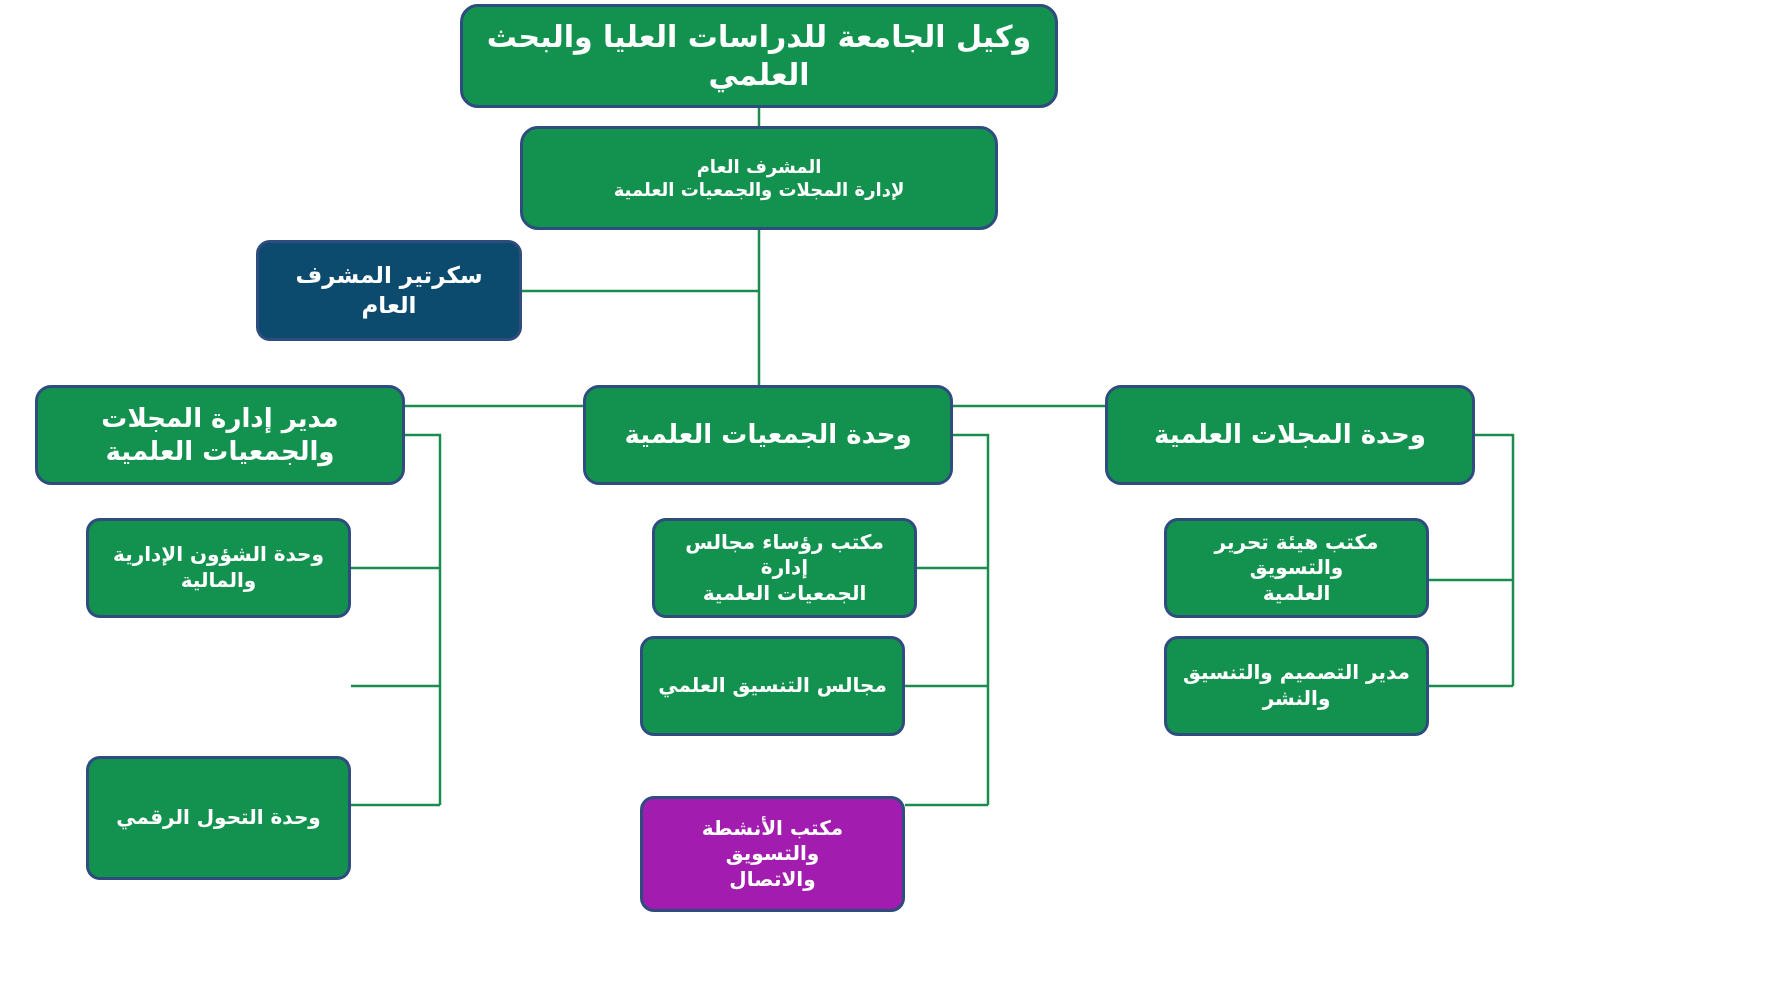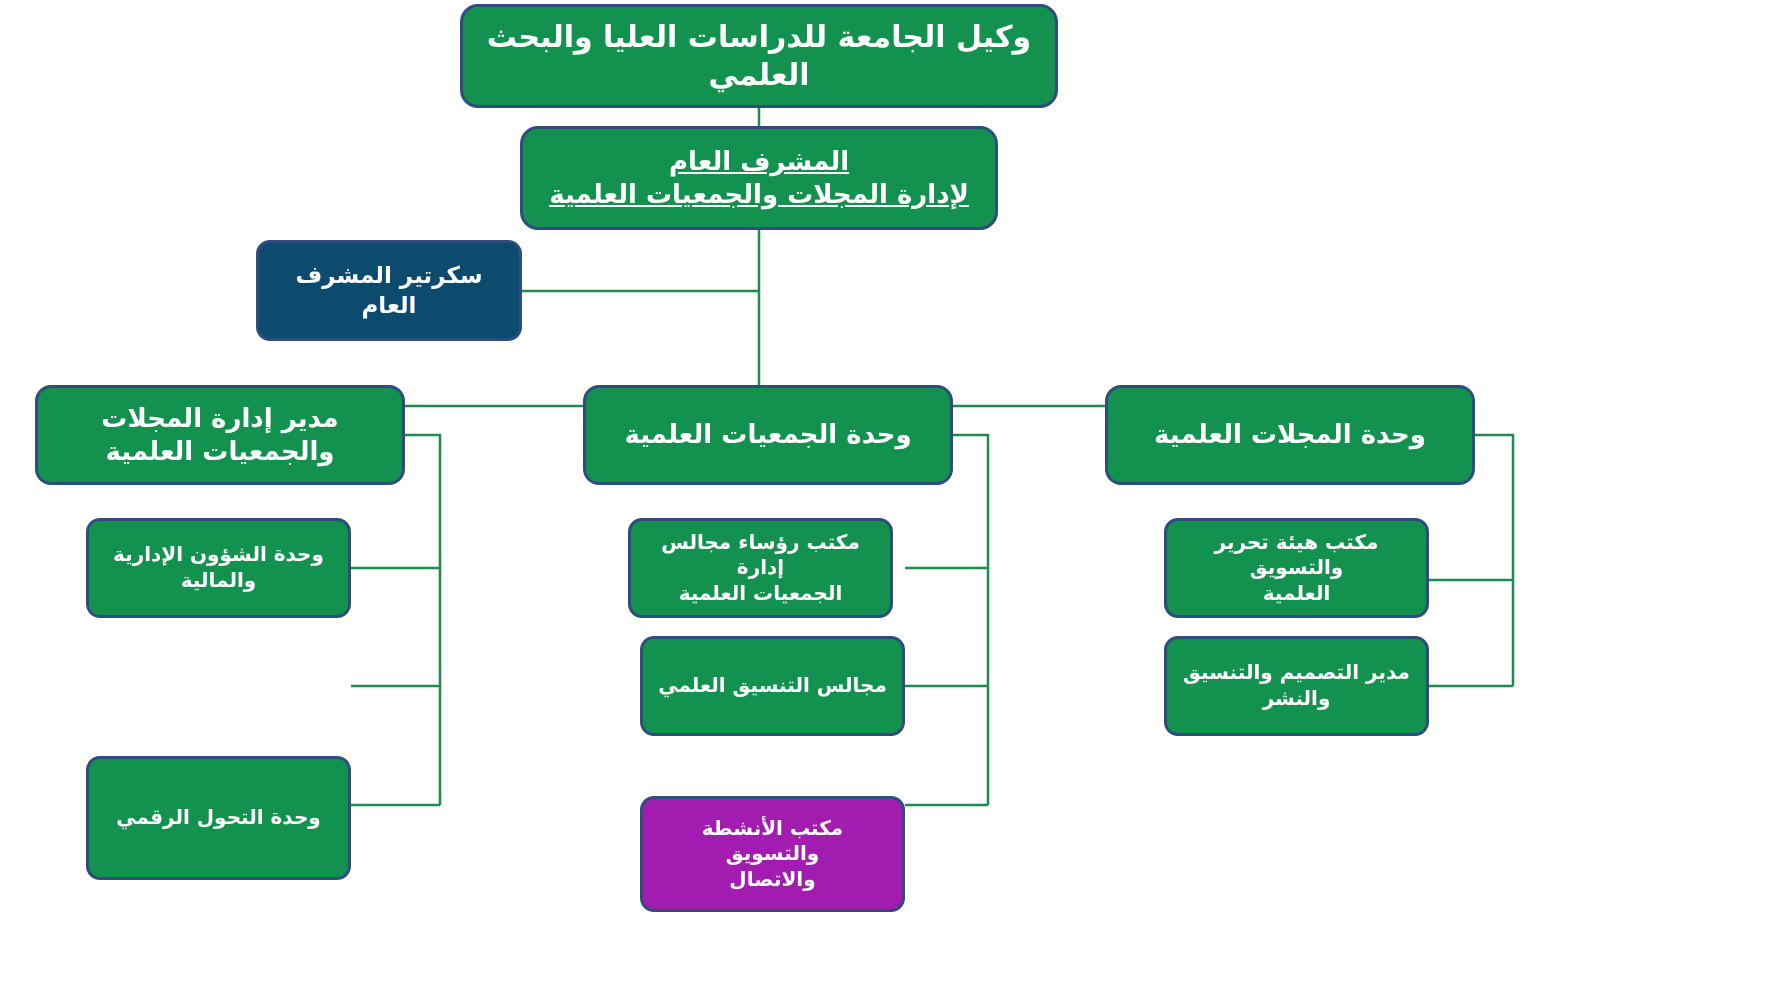--- a/index.html
+++ b/index.html
@@ -39,21 +39,21 @@
     align-items: center;
     justify-content: center;
     text-align: center;
     direction: rtl;
     font-weight: bold;
     line-height: 1.28;
     padding: 4px 12px;
     white-space: pre-line;
   }
   .node.lvl0 { font-size: 30px; border-radius: 18px; }
-  .node.lvl1 { font-size: 26px; border-radius: 18px; text-decoration: underline; }
+  .node.lvl1 { font-size: 18px; border-radius: 18px; }
   .node.lvl2 { font-size: 23px; border-radius: 14px; }
   .node.lvl3 { font-size: 26px; border-radius: 16px; }
   .node.lvl4 { font-size: 20px; border-radius: 14px; }
 </style>
 </head>
 <body>
 
 <div id="canvas" style="background: rgb(255, 255, 255);">
 
   <svg id="wires" viewBox="0 0 1779 990" xmlns="http://www.w3.org/2000/svg">
@@ -95,21 +95,21 @@
 
   <div class="node lvl3" style="left: 35px; top: 385px; width: 370px; height: 100px; background: rgb(19, 146, 79); border-color: rgb(46, 76, 126); color: rgb(255, 255, 255);">مدير إدارة المجلات
 والجمعيات العلمية</div>
   <div class="node lvl3" style="left: 583px; top: 385px; width: 370px; height: 100px; background: rgb(19, 146, 79); border-color: rgb(46, 76, 126); color: rgb(255, 255, 255);">وحدة الجمعيات العلمية</div>
   <div class="node lvl3" style="left: 1105px; top: 385px; width: 370px; height: 100px; background: rgb(19, 146, 79); border-color: rgb(46, 76, 126); color: rgb(255, 255, 255);">وحدة المجلات العلمية</div>
 
   <div class="node lvl4" style="left: 86px; top: 518px; width: 265px; height: 100px; background: rgb(19, 146, 79); border-color: rgb(46, 76, 126); color: rgb(255, 255, 255);">وحدة الشؤون الإدارية
 والمالية</div>
   <div class="node lvl4" style="left: 86px; top: 756px; width: 265px; height: 124px; background: rgb(19, 146, 79); border-color: rgb(46, 76, 126); color: rgb(255, 255, 255);">وحدة التحول الرقمي</div>
 
-  <div class="node lvl4" style="left: 628px; top: 518px; width: 265px; height: 100px; background: rgb(19, 146, 79); border-color: rgb(46, 76, 126); color: rgb(255, 255, 255);">مكتب رؤساء مجالس إدارة
+  <div class="node lvl4" style="left: 652px; top: 518px; width: 265px; height: 100px; background: rgb(19, 146, 79); border-color: rgb(46, 76, 126); color: rgb(255, 255, 255);">مكتب رؤساء مجالس إدارة
 الجمعيات العلمية</div>
   <div class="node lvl4" style="left: 640px; top: 636px; width: 265px; height: 100px; background: rgb(19, 146, 79); border-color: rgb(46, 76, 126); color: rgb(255, 255, 255);">مجالس التنسيق العلمي</div>
   <div class="node lvl4" style="left: 640px; top: 796px; width: 265px; height: 116px; background: #a21caf; border-color: rgb(46, 76, 126); color: rgb(255, 255, 255);">مكتب الأنشطة والتسويق
 والاتصال</div>
 
   <div class="node lvl4" style="left: 1164px; top: 518px; width: 265px; height: 100px; background: rgb(19, 146, 79); border-color: rgb(46, 76, 126); color: rgb(255, 255, 255);">مكتب هيئة تحرير والتسويق
 العلمية</div>
   <div class="node lvl4" style="left: 1164px; top: 636px; width: 265px; height: 100px; background: rgb(19, 146, 79); border-color: rgb(46, 76, 126); color: rgb(255, 255, 255);">مدير التصميم والتنسيق
 والنشر</div>
 

